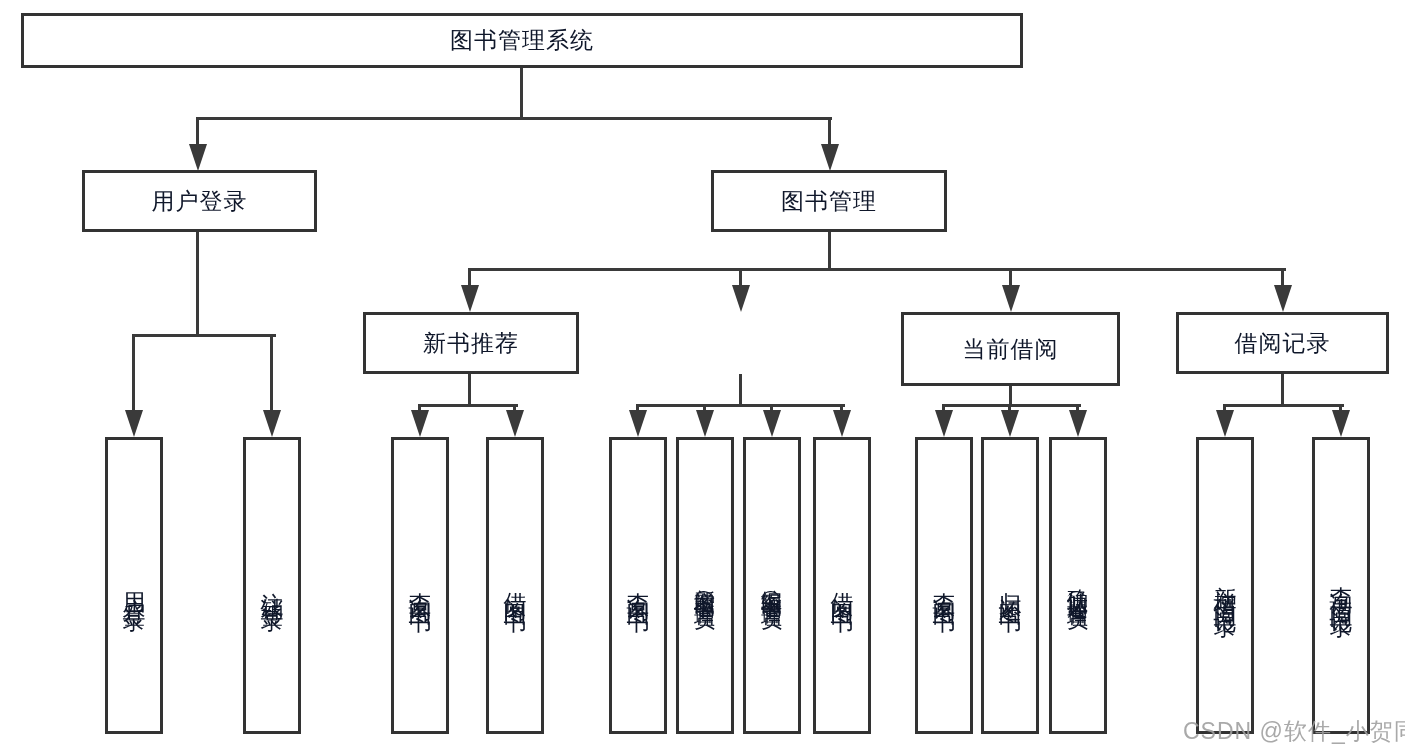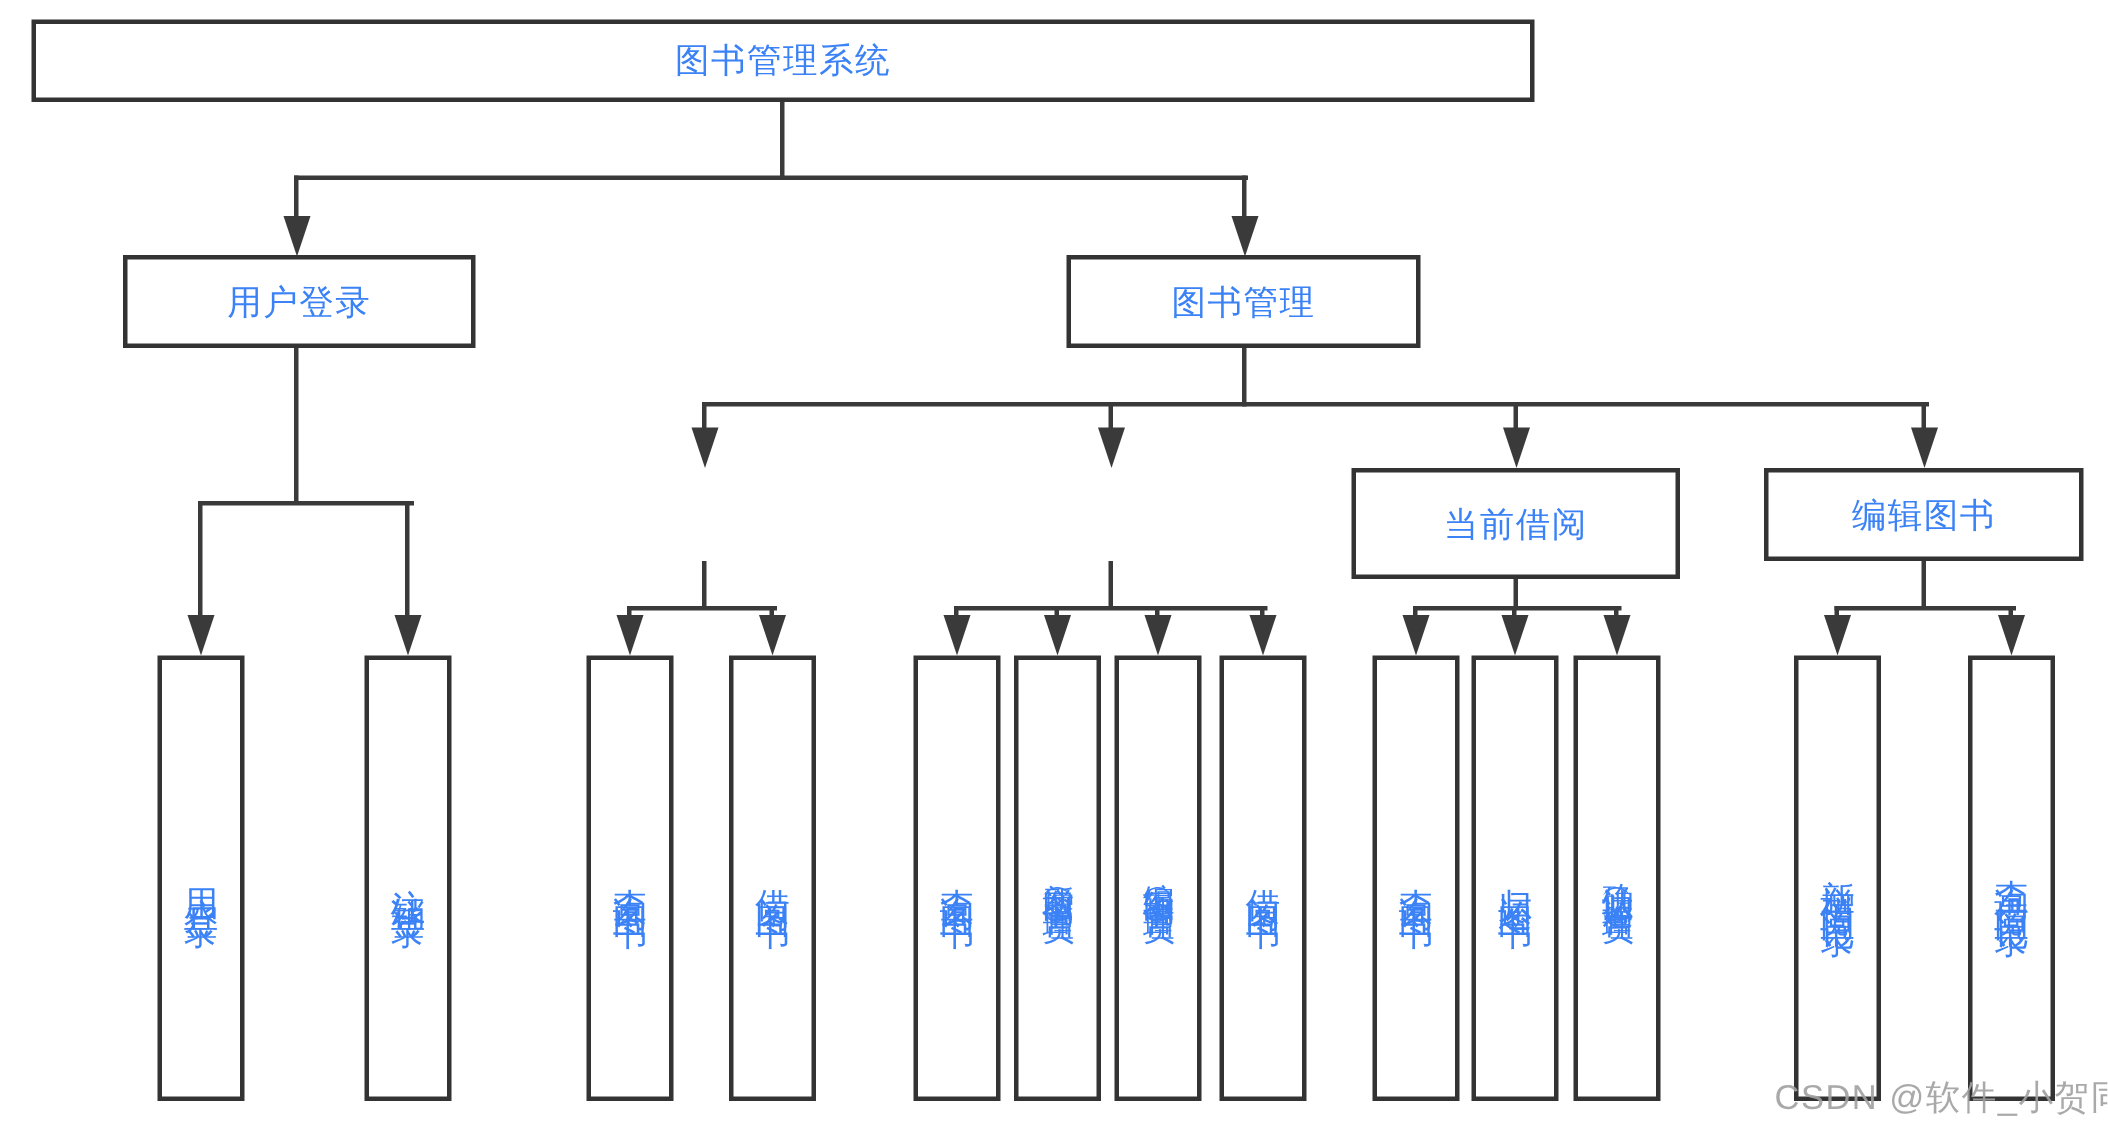--- a/index.html
+++ b/index.html
@@ -11,21 +11,21 @@
     overflow:hidden;
   }
   .box{
     position:absolute;
     box-sizing:border-box;
     border:3px solid #333333;
     background:#ffffff;
     display:flex;
     align-items:center;
     justify-content:center;
-    color:#3b82f6;
+    color:#0f172a;
   }
   .hbox span{
     font-size:23px;
     letter-spacing:1px;
     white-space:nowrap;
   }
   .vbox span{
     writing-mode:vertical-rl;
     text-orientation:mixed;
     font-size:23px;
@@ -126,25 +126,28 @@
     <span>图书管理系统</span>
   </div>
 
   <div class="box hbox" style="left:82px;top:170px;width:235px;height:62px">
     <span>用户登录</span>
   </div>
   <div class="box hbox" style="left:711px;top:170px;width:236px;height:62px">
     <span>图书管理</span>
   </div>
 
+  <div class="box hbox" style="left:363px;top:312px;width:216px;height:62px">
+    <span>新书推荐</span>
+  </div>
   <div class="box hbox" style="left:901px;top:312px;width:219px;height:74px">
     <span>当前借阅</span>
   </div>
   <div class="box hbox" style="left:1176px;top:312px;width:213px;height:62px">
-    <span>编辑图书</span>
+    <span>借阅记录</span>
   </div>
 
   <div class="box vbox" style="left:105px;top:437px;width:58px;height:297px">
     <span>用户登录</span>
   </div>
   <div class="box vbox" style="left:243px;top:437px;width:58px;height:297px">
     <span>注销登录</span>
   </div>
 
   <div class="box vbox" style="left:391px;top:437px;width:58px;height:297px">

